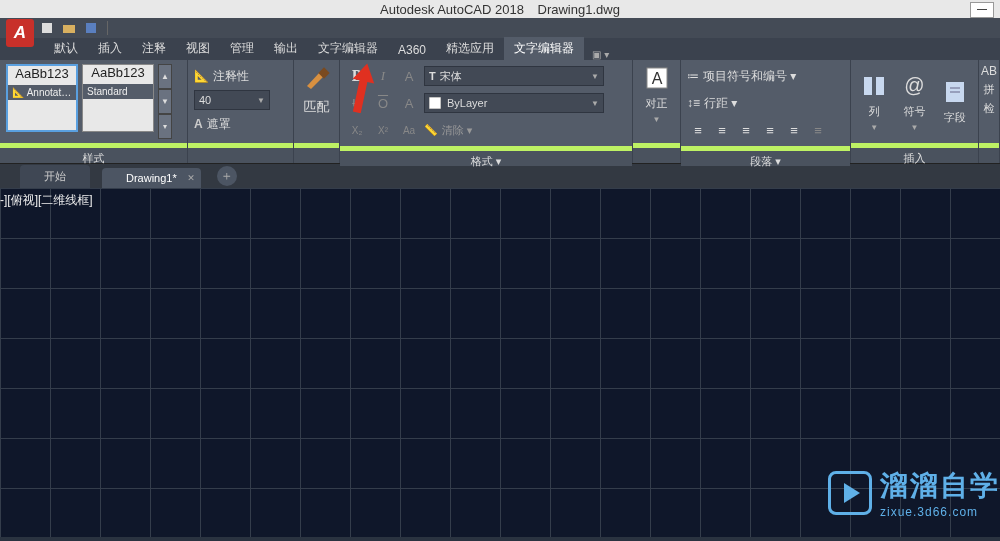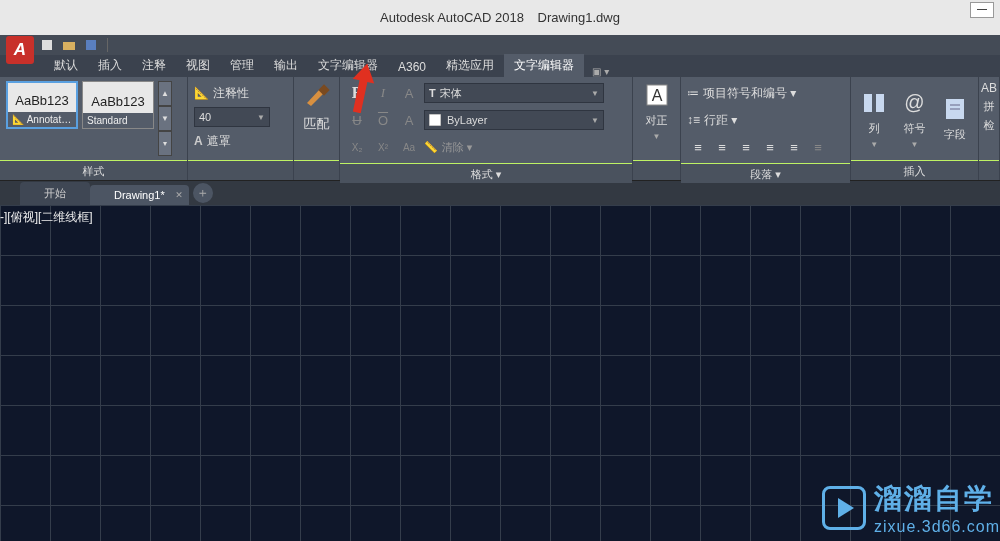--- a/index.html
+++ b/index.html
@@ -1,60 +1,60 @@
 <!DOCTYPE html>
 <html><head>
 <meta charset="utf-8">
 <style>
 * { margin:0; padding:0; box-sizing:border-box; font-family:"Microsoft YaHei",Arial,sans-serif; }
 body { width:1000px; height:541px; background:#2a3340; overflow:hidden; position:relative; }
 
 
-.titlebar { height:35px; background:#e8e8e8; display:flex; align-items:center; position:relative;text-decoration:underline; }
+.titlebar { height:18px; background:#e8e8e8; display:flex; align-items:center; position:relative;text-decoration:underline; }
 .titlebar .center { position:absolute; left:0; right:0; text-align:center; font-size:13px; color:#333; }
 .titlebar .center span+span { margin-left:10px; }
 .titlebar .min { position:absolute; right:6px; top:2px; width:24px; height:16px; background:#fff; border:1px solid #999; font-size:10px; text-align:center; }
 
 
 .qat { height:20px; background:#444b56; display:flex; align-items:center; padding-left:6px; gap:4px; }
 .app-logo { width:28px; height:28px; background:#c8302a; color:#fff; font-weight:bold; font-size:17px; border-radius:3px; display:flex; align-items:center; justify-content:center; margin-bottom:-10px; position:relative; z-index:2; font-style:italic; }
 .qat-icon { width:18px; height:16px; display:flex; align-items:center; justify-content:center; }
 .qat-sep { width:1px; height:14px; background:#666; margin:0 3px; }
 
 
 .ribbon-tabs { height:22px; background:#3b424e; display:flex; align-items:flex-end; padding-left:44px; font-size:12px; color:#ddd; }
 .ribbon-tabs .tab { padding:3px 10px; cursor:pointer; }
 .ribbon-tabs .tab.active { background:#545c69; color:#fff; }
 .ribbon-tabs .btn-down { margin-left:8px; font-size:10px; color:#aaa; }
 
 
 .ribbon { height:104px; background:#545c69; display:flex; border-bottom:1px solid #222; }
 .panel { border-right:1px solid #3b424e; display:flex; flex-direction:column; }
 .panel-body { flex:1; display:flex; padding:4px 6px; gap:4px; }
-.panel-title { height:20px; font-size:11px; color:#ddd; text-align:center; background:#4a525e; border-top:1px solid #bef264; line-height:20px; position:relative; }
-
-.style-card { width:72px; height:48px; background:#e8e8e8; border:1px solid #888; display:flex; flex-direction:column; align-items:center; justify-content:flex-end; font-size:13px; color:#222; }
+.panel-title { height:20px; font-size:11px; color:#ddd; text-align:center; background:#4a525e; border-top:5px solid #bef264; line-height:20px; position:relative; }
+
+.style-card { width:72px; height:68px; background:#e8e8e8; border:1px solid #888; display:flex; flex-direction:column; align-items:center; justify-content:flex-start; font-size:13px; color:#222; }
 .style-card .lbl { margin-top:4px; font-size:10px; background:#545c69; color:#eee; width:100%; text-align:left; padding:2px 4px; }
 .style-card.sel { border:2px solid #5aa0e0; }
 .style-scroll { width:14px; display:flex; flex-direction:column; }
 .style-scroll div { flex:1; background:#6a7280; border:1px solid #444; font-size:8px; color:#ddd; display:flex; align-items:center; justify-content:center; }
 
 .panel-row { display:flex; align-items:center; gap:4px; height:24px; font-size:12px; color:#ddd; }
 .dropdown { display:flex; align-items:center; background:#424955; border:1px solid #2f3540; height:20px; padding:0 4px; font-size:11px; color:#ddd; }
 .dropdown .dd-arrow { margin-left:auto; font-size:8px; color:#aaa; padding-left:6px; }
 .small-btn { width:22px; height:20px; display:flex; align-items:center; justify-content:center; font-size:13px; color:#ddd; }
 .small-btn.bold { font-family:"Times New Roman",serif; font-weight:bold; font-size:16px; }
 .small-btn.faded { color:#888; }
 
 .big-vert { display:flex; flex-direction:column; align-items:center; justify-content:center; width:40px; font-size:11px; color:#ddd; gap:4px;}
 .big-vert .ico { width:28px; height:28px; display:flex; align-items:center; justify-content:center; font-size:20px; }
 
 
 .doc-tabs { height:24px; background:#333942; display:flex; align-items:flex-end; padding-left:20px; }
-.doc-tabs .dtab { font-size:11px; color:#ccc; padding:4px 24px; background:#3f4754; border-top-left-radius:4px; border-top-right-radius:4px; margin-right:0; position:relative; }
+.doc-tabs .dtab { font-size:11px; color:#ccc; padding:4px 24px; background:#3f4754; border-top-left-radius:4px; border-top-right-radius:4px; margin-right:12px; position:relative; }
 .doc-tabs .dtab.active { background:#4c5563; color:#fff; }
 .doc-tabs .dtab .x { position:absolute; right:6px; top:5px; font-size:9px; color:#aaa; }
 .doc-tabs .plus { width:20px; height:20px; border-radius:10px; background:#4c5563; color:#aaa; font-size:13px; display:flex; align-items:center; justify-content:center; margin-left:4px; margin-bottom:2px; }
 
 
 .canvas { position:relative; height:349px; background:#0f172a; }
 .canvas::before { content:""; position:absolute; inset:0; background-image:linear-gradient(#343d4b 1px,transparent 1px),linear-gradient(90deg,#343d4b 1px,transparent 1px); background-size:50px 50px; }
 .view-label { position:absolute; left:0; top:4px; font-size:12px; color:#eee; z-index:1; }
 
 
@@ -64,21 +64,21 @@
 .ruler .ticks { flex:1; height:10px; background-image:repeating-linear-gradient(90deg,#aaa 0 1px,transparent 1px 14px); margin:0 4px; }
 .text-box { background:#4b5360; border:1px solid #6a7280; border-top:none; padding:4px 6px; min-height:56px; }
 .text-box .txt { font-family:"SimSun",serif; font-size:32px; color:#fff; }
 
 
 .watermark { position:absolute; right:0; bottom:18px; display:flex; align-items:center; gap:8px; color:#5fb0e8; z-index:2; }
 .watermark .play { width:44px; height:44px; border:3px solid #5fb0e8; border-radius:8px; display:flex; align-items:center; justify-content:center; }
 .watermark .play::before { content:""; border-left:16px solid #5fb0e8; border-top:10px solid transparent; border-bottom:10px solid transparent; margin-left:4px; }
 .watermark .wm-text { display:flex; flex-direction:column; align-items:flex-start; }
 .watermark .wm-text .big { font-size:28px; font-weight:bold; letter-spacing:2px; }
-.watermark .wm-text .small { font-size:16px; letter-spacing:1px; }
+.watermark .wm-text .small { font-size:12px; letter-spacing:1px; }
 
 
 .red-arrow { position:absolute; left:347px; top:63px; width:30px; height:50px; z-index:10; pointer-events:none; }
 
 
 svg { display:block; }
 </style>
 </head>
 <body>
 

